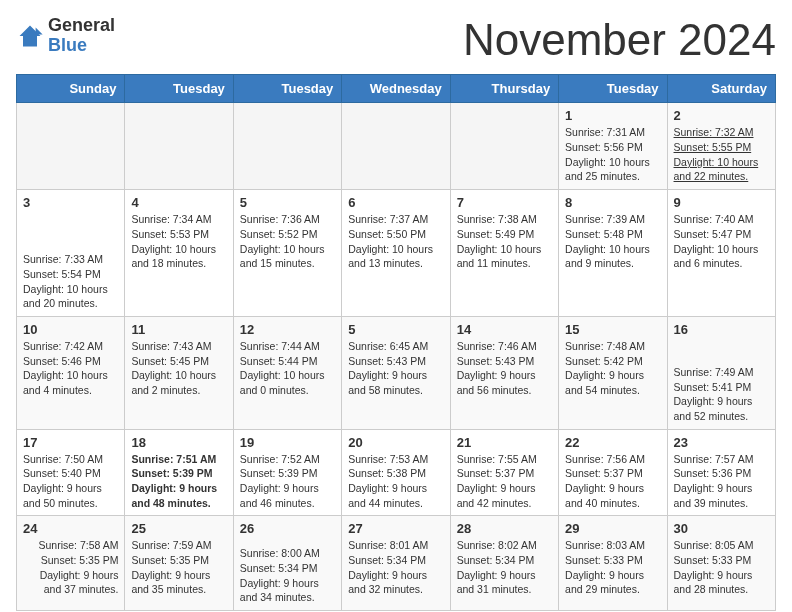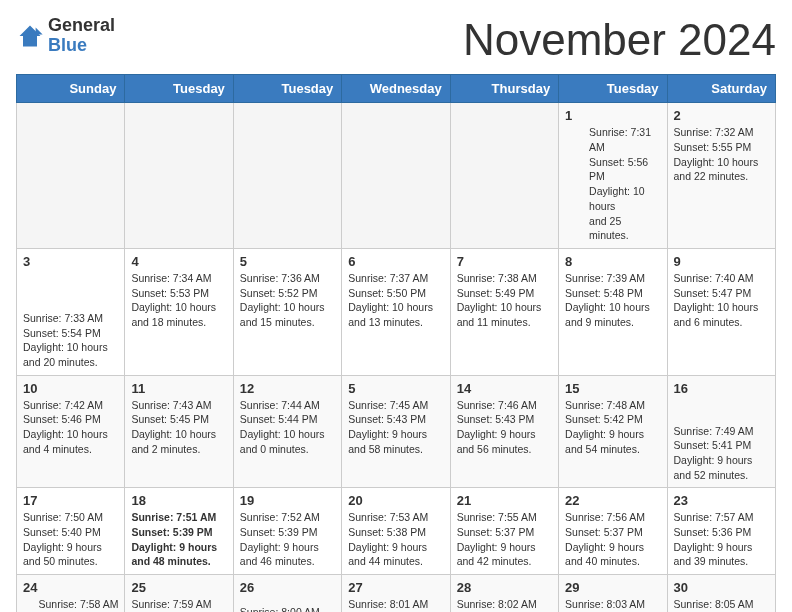--- a/index.html
+++ b/index.html
@@ -123,28 +123,28 @@
   </thead>
   <tbody id="calendar-body">
   <tr>
         <td class="empty-cell"></td>
         <td class="empty-cell"></td>
         <td class="empty-cell"></td>
         <td class="empty-cell"></td>
         <td class="empty-cell"></td>
         <td>
           <span class="day-number">1</span>
-          <div class="day-info" style="white-space: pre-line; margin-left: 24px;">Sunrise: 7:31 AM
+          <div class="day-info" style="white-space: pre-line;">Sunrise: 7:31 AM
 Sunset: 5:56 PM
 Daylight: 10 hours
 and 25 minutes.</div>
         </td>
         <td>
           <span class="day-number">2</span>
-          <div class="day-info" style="white-space: pre-line;">Sunrise: 7:32 AM
+          <div class="day-info" style="white-space: pre-line; text-decoration: underline;">Sunrise: 7:32 AM
 Sunset: 5:55 PM
 Daylight: 10 hours
 and 22 minutes.</div>
         </td>
       </tr>
       <tr>
         <td>
           <span class="day-number">3</span>
           <div class="day-info" style="white-space: pre-line; margin-top: 42px;">Sunrise: 7:33 AM
 Sunset: 5:54 PM
@@ -211,21 +211,21 @@
         </td>
         <td>
           <span class="day-number">12</span>
           <div class="day-info" style="white-space: pre-line;">Sunrise: 7:44 AM
 Sunset: 5:44 PM
 Daylight: 10 hours
 and 0 minutes.</div>
         </td>
         <td>
           <span class="day-number">5</span>
-          <div class="day-info" style="white-space: pre-line;">Sunrise: 7:45 AM
+          <div class="day-info" style="white-space: pre-line;">Sunrise: 6:45 AM
 Sunset: 5:43 PM
 Daylight: 9 hours
 and 58 minutes.</div>
         </td>
         <td>
           <span class="day-number">14</span>
           <div class="day-info" style="white-space: pre-line;">Sunrise: 7:46 AM
 Sunset: 5:43 PM
 Daylight: 9 hours
 and 56 minutes.</div>

